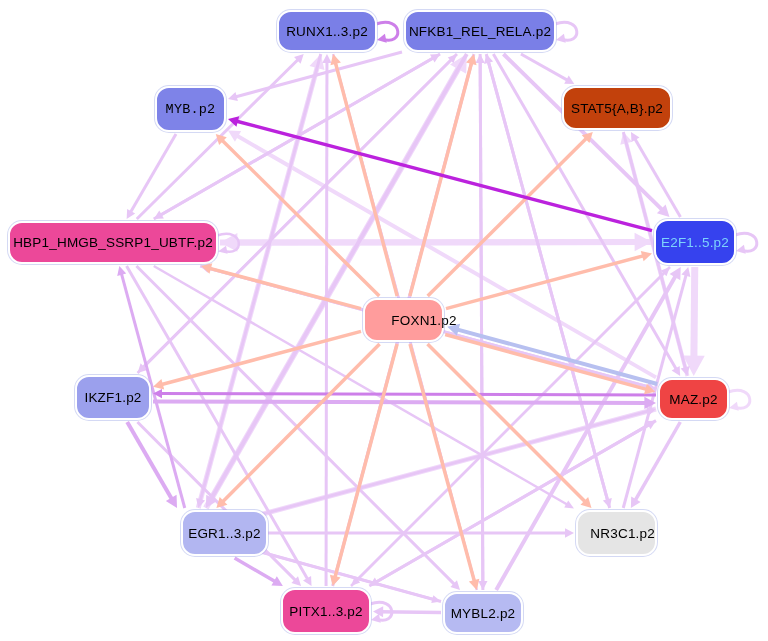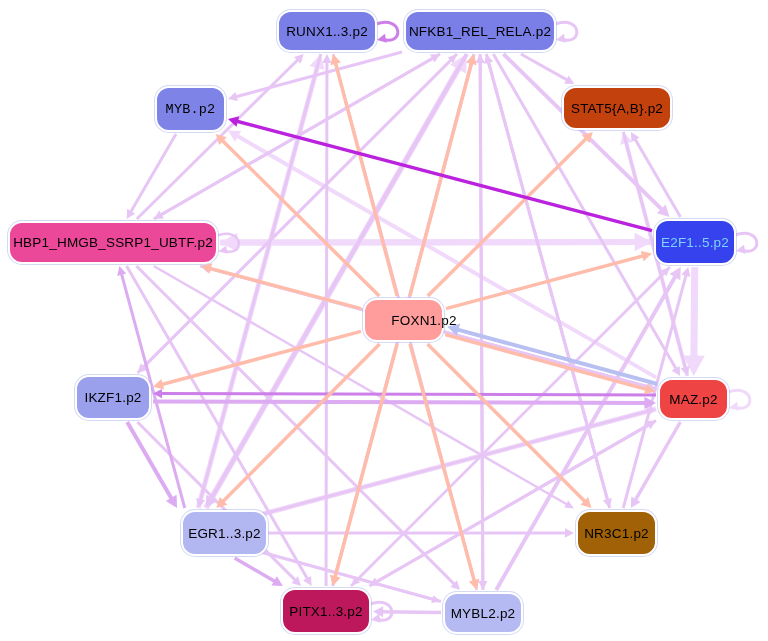--- a/index.html
+++ b/index.html
@@ -193,23 +193,23 @@
       </div>
       <div class="node" style="left: 75px; top: 375px; width: 76px; height: 45px; background: rgb(155, 160, 237);">
         <span style="color: rgb(0, 0, 0);">IKZF1.p2</span>
       </div>
       <div class="node" style="left: 658px; top: 378px; width: 71px; height: 42px; background: #ef4444;">
         <span style="color: rgb(0, 0, 0);">MAZ.p2</span>
       </div>
       <div class="node" style="left: 156px; top: 510px; width: 87px; height: 46px; background: rgb(178, 182, 241); margin-left: 25px;">
         <span style="color: rgb(0, 0, 0);">EGR1..3.p2</span>
       </div>
-      <div class="node" style="left: 576px; top: 510px; width: 81px; height: 46px; background: #a16207;">
+      <div class="node" style="left: 576px; top: 510px; width: 81px; height: 46px; background: #e5e5e5; justify-content: flex-end;">
         <span style="color: rgb(0, 0, 0);">NR3C1.p2</span>
       </div>
-      <div class="node" style="left: 281px; top: 588px; width: 90px; height: 46px; background: #be185d;">
+      <div class="node" style="left: 281px; top: 588px; width: 90px; height: 46px; background: #ec4899;">
         <span style="color: rgb(0, 0, 0);">PITX1..3.p2</span>
       </div>
       <div class="node" style="left: 443px; top: 592px; width: 80px; height: 42px; background: rgb(182, 186, 242);">
         <span style="color: rgb(0, 0, 0);">MYBL2.p2</span>
       </div>
     </div>
 </div>
 
 </body></html>

